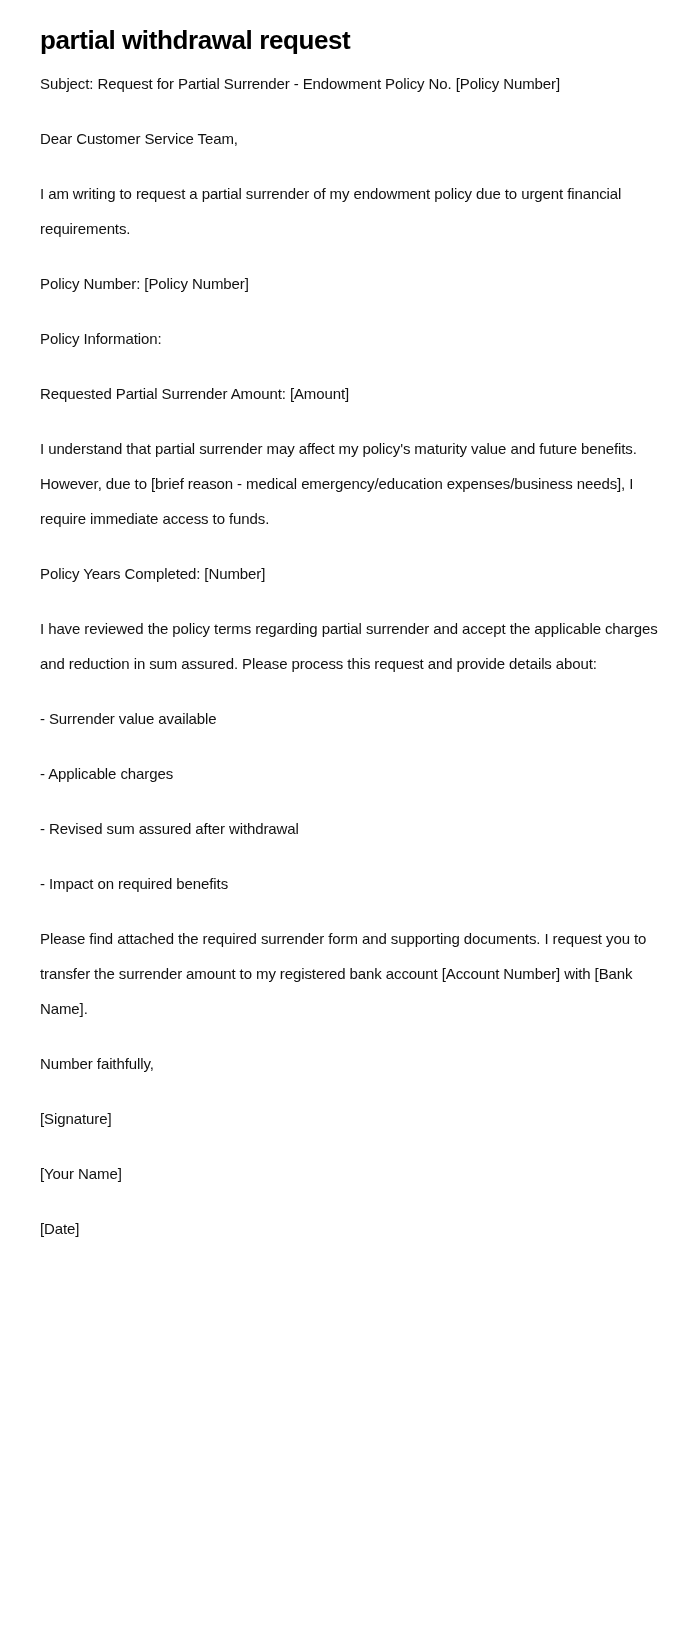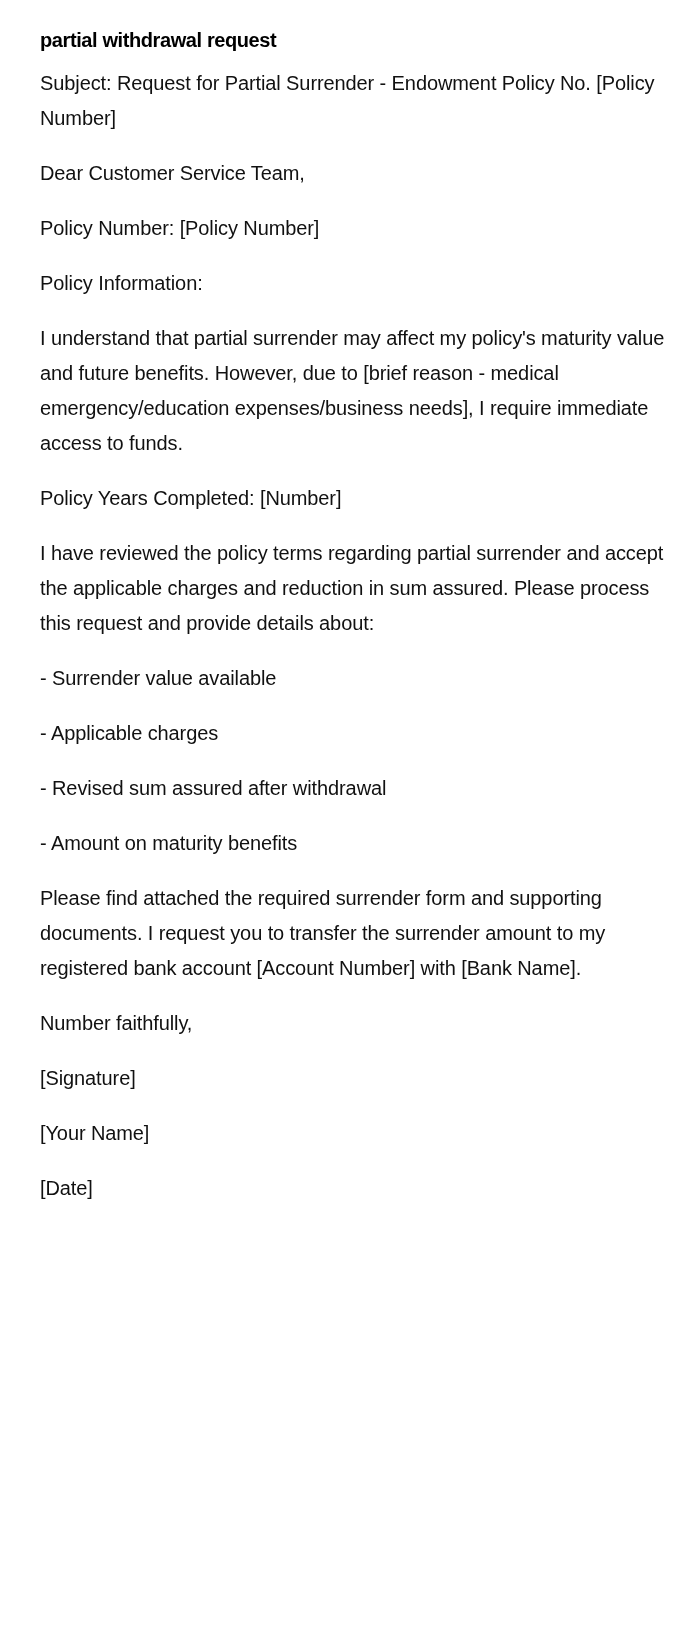--- a/index.html
+++ b/index.html
@@ -12,54 +12,56 @@
       height: 1640px;
       overflow: hidden;
       font-family: "Liberation Sans", "DejaVu Sans", sans-serif;
       color: #111111;
     }
     .doc {
       padding: 20px 40px 0 40px;
       width: 625px;
     }
     .doc-title {
-      font-size: 20px;
+      font-size: 26px;
       font-weight: bold;
       line-height: 40px;
       margin: 0 0 6px 0;
       letter-spacing: -0.4px;
       color: #000000;
     }
     .para {
-      font-size: 20px;
+      font-size: 15px;
       line-height: 35px;
       margin: 0 0 20px 0;
       letter-spacing: -0.1px;
     }
   </style>
 </head>
 <body>
 
 <div class="doc">
   <h1 class="doc-title">partial withdrawal request</h1>
 
   <p class="para">Subject: Request for Partial Surrender - Endowment Policy No. [Policy Number]</p>
   <p class="para">Dear Customer Service Team,</p>
+  <p class="para">I am writing to request a partial surrender of my endowment policy due to urgent financial requirements.</p>
   <p class="para">Policy Number: [Policy Number]</p>
 
   <p class="para">Policy Information:</p>
+  <p class="para">Requested Partial Surrender Amount: [Amount]</p>
   <p class="para">I understand that partial surrender may affect my policy's maturity value and future benefits. However, due to [brief reason - medical emergency/education expenses/business needs], I require immediate access to funds.</p>
 
   <p class="para">Policy Years Completed: [Number]</p>
   <p class="para">I have reviewed the policy terms regarding partial surrender and accept the applicable charges and reduction in sum assured. Please process this request and provide details about:</p>
 
   <p class="para">- Surrender value available</p>
   <p class="para">- Applicable charges</p>
   <p class="para">- Revised sum assured after withdrawal</p>
-  <p class="para">- Amount on maturity benefits</p>
+  <p class="para">- Impact on required benefits</p>
 
   <p class="para">Please find attached the required surrender form and supporting documents. I request you to transfer the surrender amount to my registered bank account [Account Number] with [Bank Name].</p>
   <p class="para">Number faithfully,</p>
 
   <p class="para">[Signature]</p>
   <p class="para">[Your Name]</p>
   <p class="para">[Date]</p>
 </div>
 
 </body></html>

